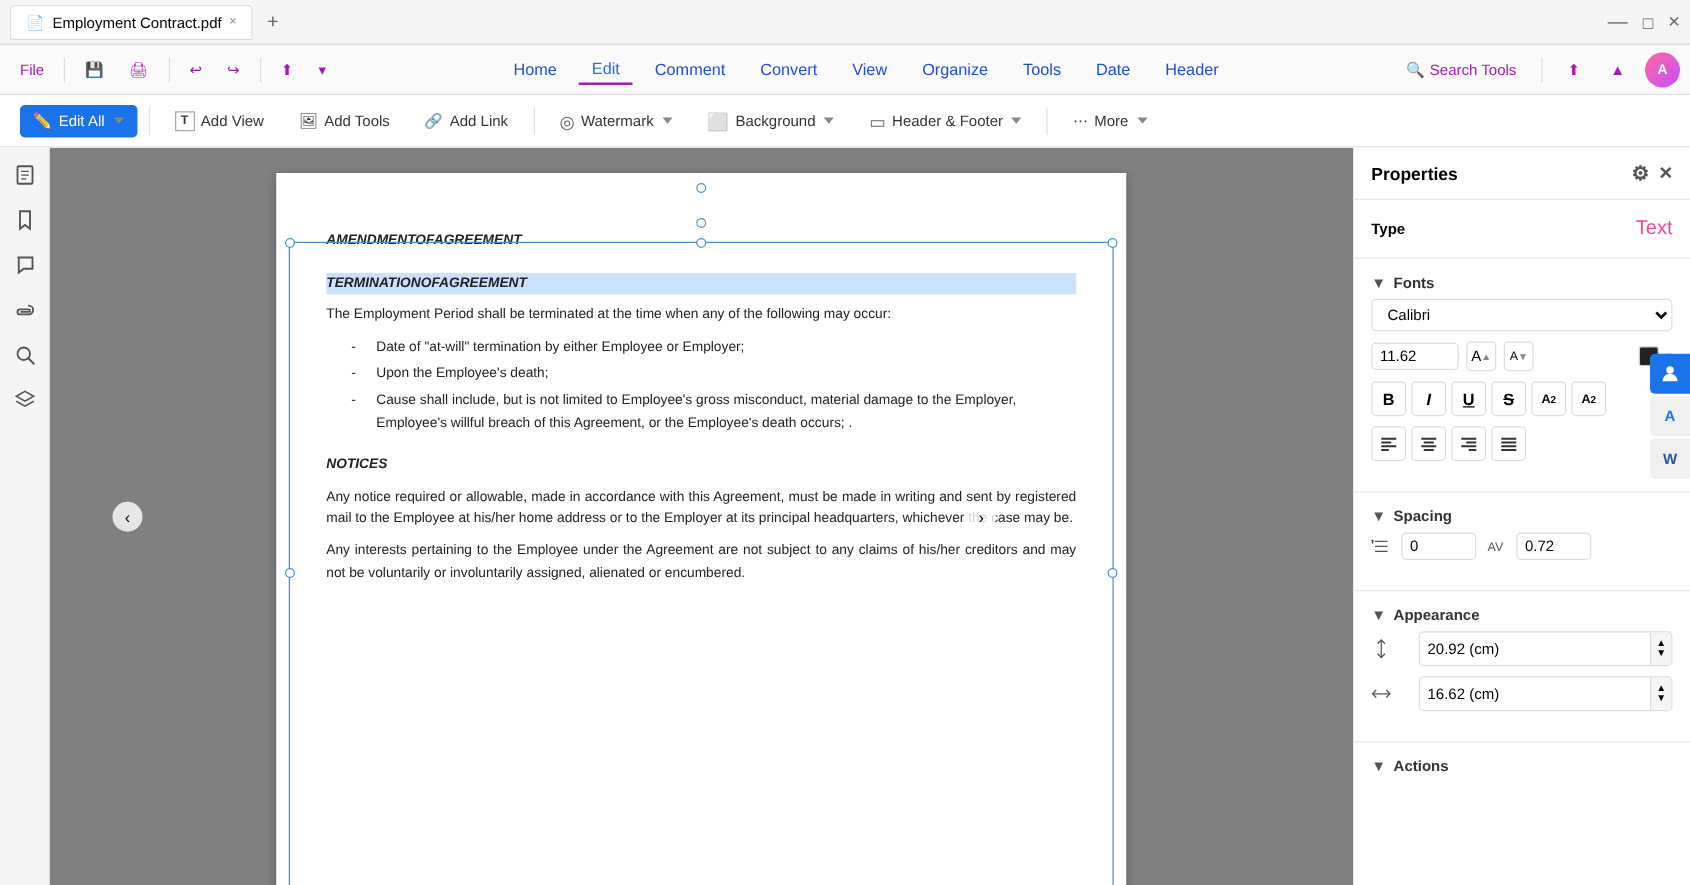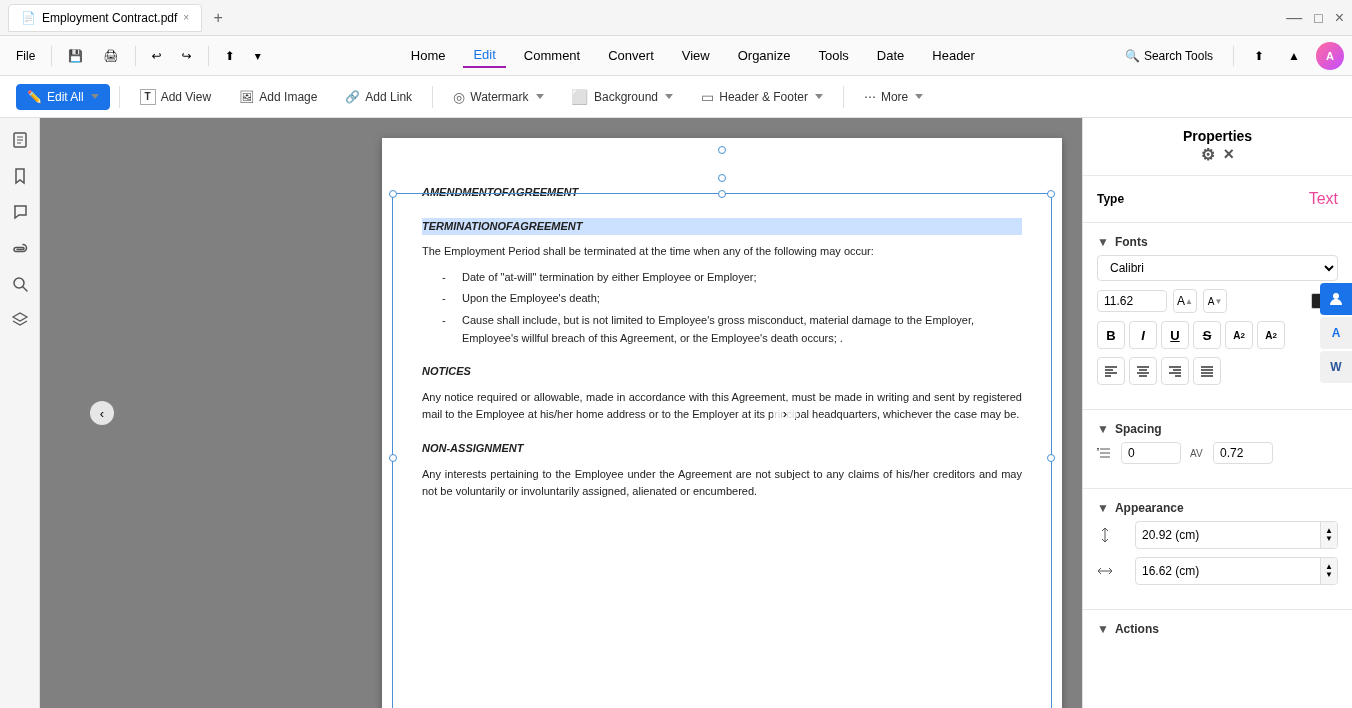--- a/index.html
+++ b/index.html
@@ -17,21 +17,21 @@
     .tab-item .close-btn { font-size: 10px; color: #888; cursor: pointer; }
     .tab-add { width: 24px; height: 24px; display: flex; align-items: center; justify-content: center; cursor: pointer; color: #666; font-size: 16px; }
 
     
     .top-toolbar {
       display: flex; align-items: center; background: #fafafa; border-bottom: 1px solid #e0e0e0;
       height: 40px; padding: 0 8px; gap: 2px;
     }
     .toolbar-btn {
       display: flex; align-items: center; gap: 4px; padding: 4px 8px; border-radius: 4px;
-      cursor: pointer; font-size: 12px; color: #000000; border: none; background: transparent; justify-content: flex-end;
+      cursor: pointer; font-size: 12px; color: #a21caf; border: none; background: transparent; justify-content: flex-end;
     }
     .toolbar-divider { width: 1px; height: 20px; background: #ddd; margin: 0 4px; }
 
     
     .edit-toolbar {
       display: flex; align-items: center; background: #fff; border-bottom: 1px solid #e0e0e0;
       height: 42px; padding: 0 16px; gap: 6px;
     }
     .edit-btn {
       display: flex; align-items: center; gap: 5px; padding: 5px 10px; border-radius: 4px;
@@ -44,42 +44,42 @@
     .main-layout { display: flex; height: calc(708px - 36px - 40px - 42px); }
 
     
     .left-sidebar {
       width: 40px; background: #f5f5f5; border-right: 1px solid #e0e0e0;
       display: flex; flex-direction: column; align-items: center; padding: 8px 0; gap: 8px;
     }
     .sidebar-icon { width: 28px; height: 28px; display: flex; align-items: center; justify-content: center; cursor: pointer; border-radius: 4px; color: #555; }
 
     
-    .doc-area { flex: 1; background: #808080; overflow: auto; display: flex; justify-content: flex-end; padding: 20px; position: relative; }
+    .doc-area { flex: 1; background: #808080; overflow: auto; display: flex; justify-content: center; padding: 20px; position: relative; }
     .doc-page {
       background: white; width: 680px; min-height: 600px; position: relative;
       box-shadow: 0 2px 8px rgba(0,0,0,0.3); padding: 30px 40px;
     }
 
     
     .doc-content { font-size: 11px; line-height: 1.6; color: #222; }
     .doc-heading { font-weight: bold; font-style: italic; font-size: 11px; margin: 16px 0 8px 0; }
     .doc-heading.selected { background: #cce0ff; }
     .doc-para { text-align: justify; font-size: 11px; margin-bottom: 8px; }
     .doc-bullet { display: flex; gap: 10px; margin-bottom: 4px; padding-left: 20px; font-size: 11px; }
     .doc-bullet .dash { min-width: 10px; }
 
     
     .right-panel {
       width: 270px; background: #fff; border-left: 1px solid #e0e0e0;
       display: flex; flex-direction: column; overflow: hidden;
     }
     .panel-header {
       display: flex; align-items: center; justify-content: space-between;
-      padding: 10px 14px; border-bottom: 1px solid #e8e8e8; font-weight: 600; font-size: 14px; flex-direction: column;
+      padding: 10px 14px; border-bottom: 1px solid #e8e8e8; font-weight: 600; font-size: 14px;
     }
     .panel-content { flex: 1; overflow-y: auto; padding: 10px 0; }
 
     
     .prop-section { padding: 0 14px 10px 14px; }
     .prop-section-header {
       display: flex; align-items: center; gap: 6px; font-size: 12px; font-weight: 600;
       color: #333; padding: 6px 0; cursor: pointer;
     }
 
@@ -112,21 +112,21 @@
     .appearance-row { display: flex; align-items: center; gap: 22px; margin-bottom: 8px; }
     .appearance-input {
       flex: 1; padding: 3px 6px; border: 1px solid #ddd; border-radius: 4px; font-size: 12px;
     }
 
     
     .section-divider { height: 1px; background: #e8e8e8; margin: 6px 0; }
 
     
     .top-nav { display: flex; align-items: center; justify-content: center; gap: 8px; padding: 0 20px; flex: 1; }
-    .nav-item { padding: 4px 10px; cursor: pointer; font-size: 13px; color: #000000; border-radius: 4px; }
+    .nav-item { padding: 4px 10px; cursor: pointer; font-size: 13px; color: #1d4ed8; border-radius: 4px; }
     .nav-item.active { color: #1a73e8; border-bottom: 2px solid #a21caf; border-radius: 0; }
     .triangle-down { display: inline-block; width: 0; height: 0; border-left: 4px solid transparent; border-right: 4px solid transparent; border-top: 5px solid #888; margin-left: 2px; }
 
     
     .avatar { width: 28px; height: 28px; border-radius: 50%; background: linear-gradient(135deg, #ff6b9d, #c44dff); display: flex; align-items: center; justify-content: center; font-size: 11px; color: white; font-weight: bold; }
 
     .color-indicator { width: 16px; height: 16px; border-radius: 2px; border: 1px solid #ccc; }
 
     .prop-type-row { display: flex; align-items: center; justify-content: space-between; padding: 4px 14px 8px; font-size: 12px; }
   </style>
@@ -229,21 +229,21 @@
     <span>Edit All</span>
     <span class="triangle-down"></span>
   </button>
   <div class="edit-divider"></div>
   <button class="edit-btn">
     <span style="border: 1px solid #aaa; width:16px; height:16px; display:flex; align-items:center; justify-content:center; font-size:10px; font-weight:bold;">T</span>
     <span>Add View</span>
   </button>
   <button class="edit-btn">
     <span>🖼</span>
-    <span>Add Image</span>
+    <span>Add Tools</span>
   </button>
   <button class="edit-btn">
     <span>🔗</span>
     <span>Add Link</span>
   </button>
   <div class="edit-divider"></div>
   <button class="edit-btn">
     <span style="font-size:14px; color:#666;">◎</span>
     <span>Watermark</span>
     <span class="triangle-down"></span>
@@ -342,21 +342,20 @@
           <span>Upon the Employee's death;</span>
         </div>
         <div class="doc-bullet">
           <span class="dash">-</span>
           <span>Cause shall include, but is not limited to Employee's gross misconduct, material damage to the Employer, Employee's willful breach of this Agreement, or the Employee's death occurs; .</span>
         </div>
 
         <div class="doc-heading">NOTICES</div>
         <div class="doc-para">Any notice required or allowable, made in accordance with this Agreement, must be made in writing and sent by registered mail to the Employee at his/her home address or to the Employer at its principal headquarters, whichever the case may be.</div>
 
-        <div class="doc-heading">NON-ASSIGNMENT</div>
         <div class="doc-para">Any interests pertaining to the Employee under the Agreement are not subject to any claims of his/her creditors and may not be voluntarily or involuntarily assigned, alienated or encumbered.</div>
       </div>
     </div>
 
     <div style="position:absolute; left:50px; top:50%; transform:translateY(-50%); cursor:pointer; background:rgba(255,255,255,0.8); border-radius:50%; width:24px; height:24px; display:flex; align-items:center; justify-content:center;">‹</div>
 
     <div style="position:absolute; right:285px; top:50%; transform:translateY(-50%); cursor:pointer; background:rgba(255,255,255,0.8); border-radius:50%; width:24px; height:24px; display:flex; align-items:center; justify-content:center;">›</div>
   </div>
 
   <div class="right-panel">

